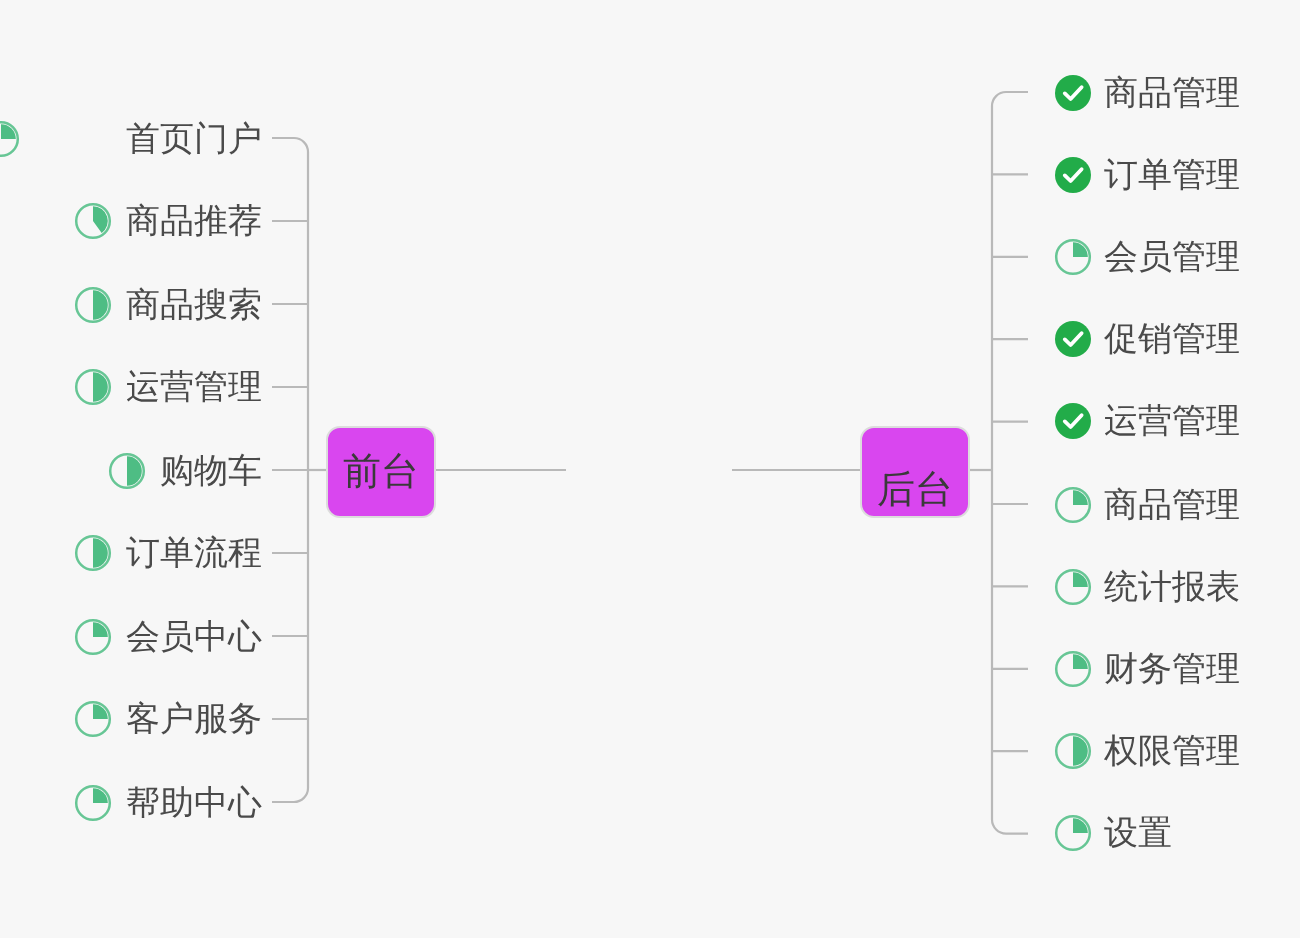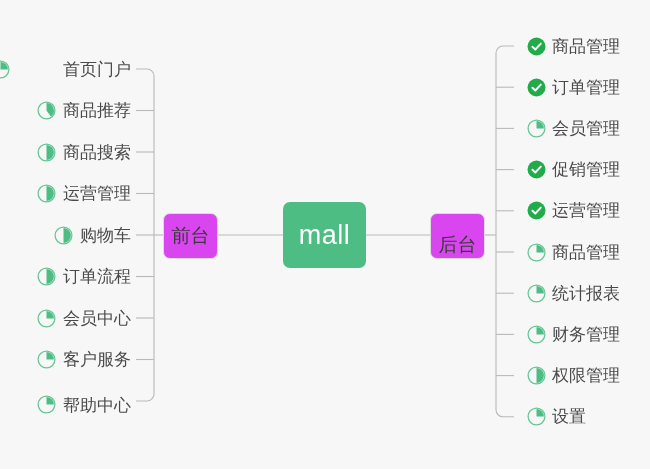--- a/index.html
+++ b/index.html
@@ -91,23 +91,20 @@
       <path d="M496 210.8 H514" fill="none" stroke="#b9b9b9" stroke-width="1.1"></path>
       <path d="M496 252 H514" fill="none" stroke="#b9b9b9" stroke-width="1.1"></path>
       <path d="M496 293.20000000000005 H514" fill="none" stroke="#b9b9b9" stroke-width="1.1"></path>
       <path d="M496 334.40000000000003 H514" fill="none" stroke="#b9b9b9" stroke-width="1.1"></path>
       <path d="M496 375.6 H514" fill="none" stroke="#b9b9b9" stroke-width="1.1"></path>
       <path d="M496 235 H483" fill="none" stroke="#b9b9b9" stroke-width="1.1"></path>
       <path d="M216 235 H283" fill="none" stroke="#b9b9b9" stroke-width="1.1"></path>
       <path d="M366 235 H430" fill="none" stroke="#b9b9b9" stroke-width="1.1"></path>
     </svg>
 
-  <div class="root-node" style="background: rgb(78, 189, 132);">
-    <span>mall</span>
-  </div>
 
   <div class="branch-node branch-left">
     <span>前台</span>
   </div>
 
   <div class="branch-node branch-right">
     <span>后台</span>
   </div>
 
   <div id="leaf-layer">
@@ -176,21 +173,21 @@
       </div>
       <div class="leaf leaf-left" style="top: 346.5px;">
         <span style="display: block;">
           <svg class="icon" viewBox="0 0 19 19">
     <circle cx="9.5" cy="9.5" r="8.4" fill="none" stroke="#4ebd84" stroke-width="1.25" opacity="0.85"></circle>
     <path d="M9.5 9.5 L9.5 2.0999999999999996 A7.4 7.4 0 0 1 16.9 9.5 Z" fill="#4ebd84"></path>
   </svg>
         </span>
         <span class="leaf-label">客户服务</span>
       </div>
-      <div class="leaf leaf-left" style="top: 388px; align-items: flex-end;">
+      <div class="leaf leaf-left" style="top: 388px;">
         <span style="display: block;">
           <svg class="icon" viewBox="0 0 19 19">
     <circle cx="9.5" cy="9.5" r="8.4" fill="none" stroke="#4ebd84" stroke-width="1.25" opacity="0.85"></circle>
     <path d="M9.5 9.5 L9.5 2.0999999999999996 A7.4 7.4 0 0 1 16.9 9.5 Z" fill="#4ebd84"></path>
   </svg>
         </span>
         <span class="leaf-label">帮助中心</span>
       </div>
       <div class="leaf leaf-right" style="top: 33px;">
         <span style="display: block;">

